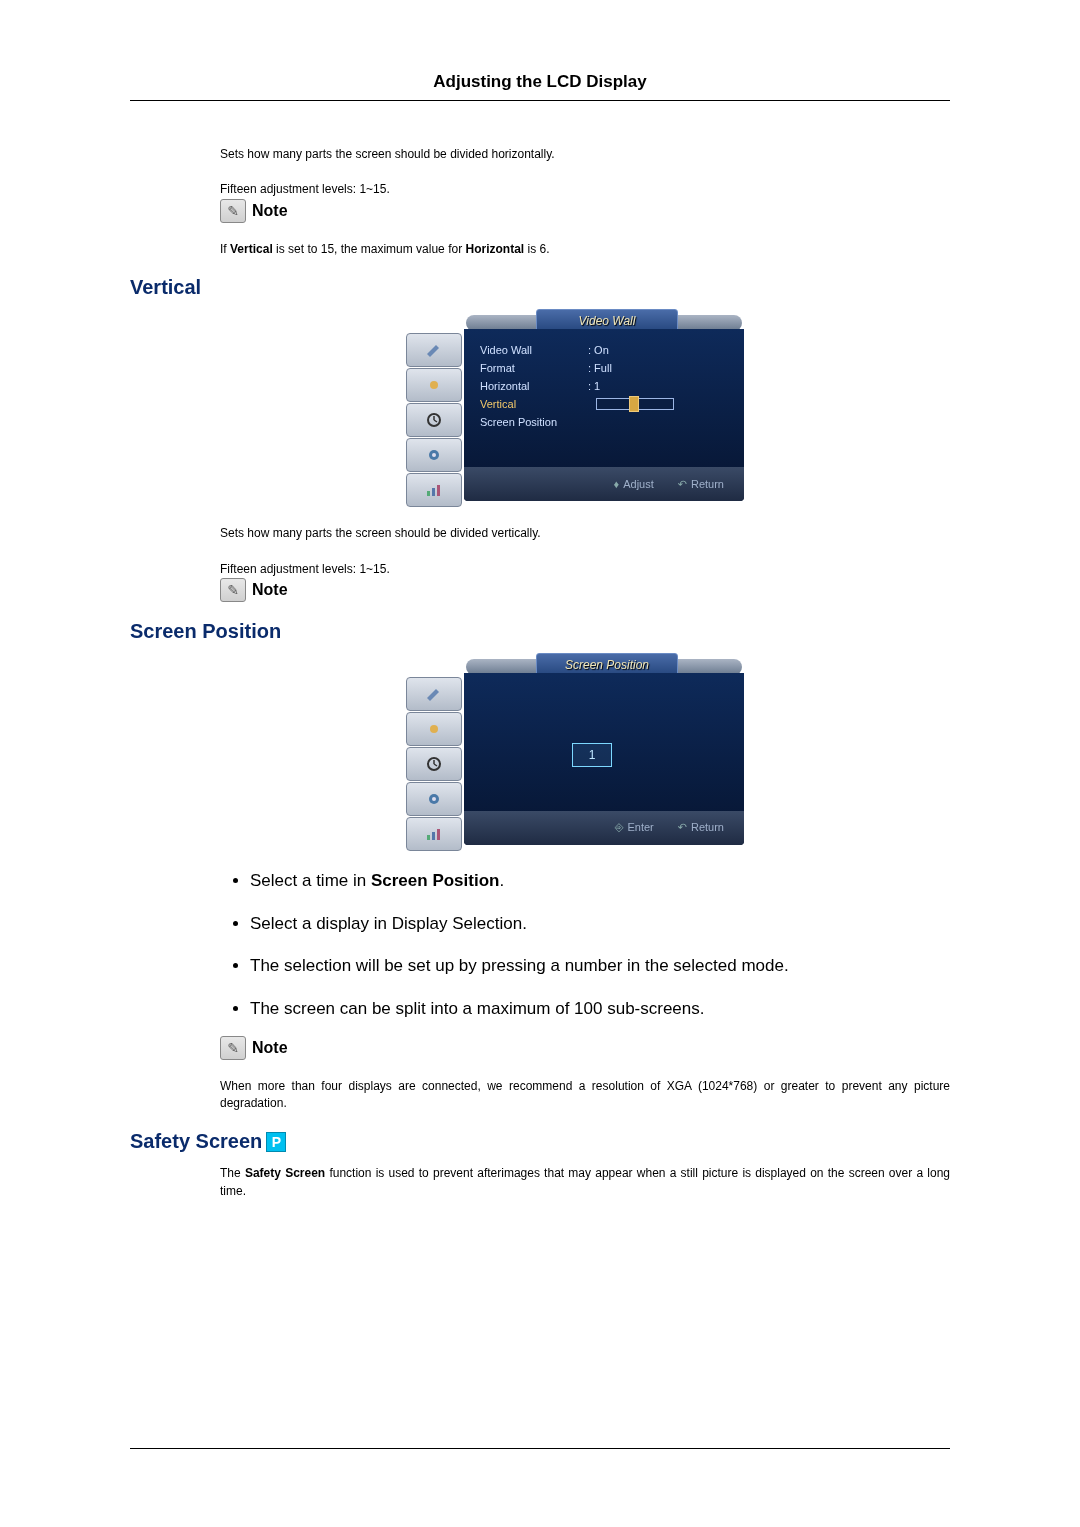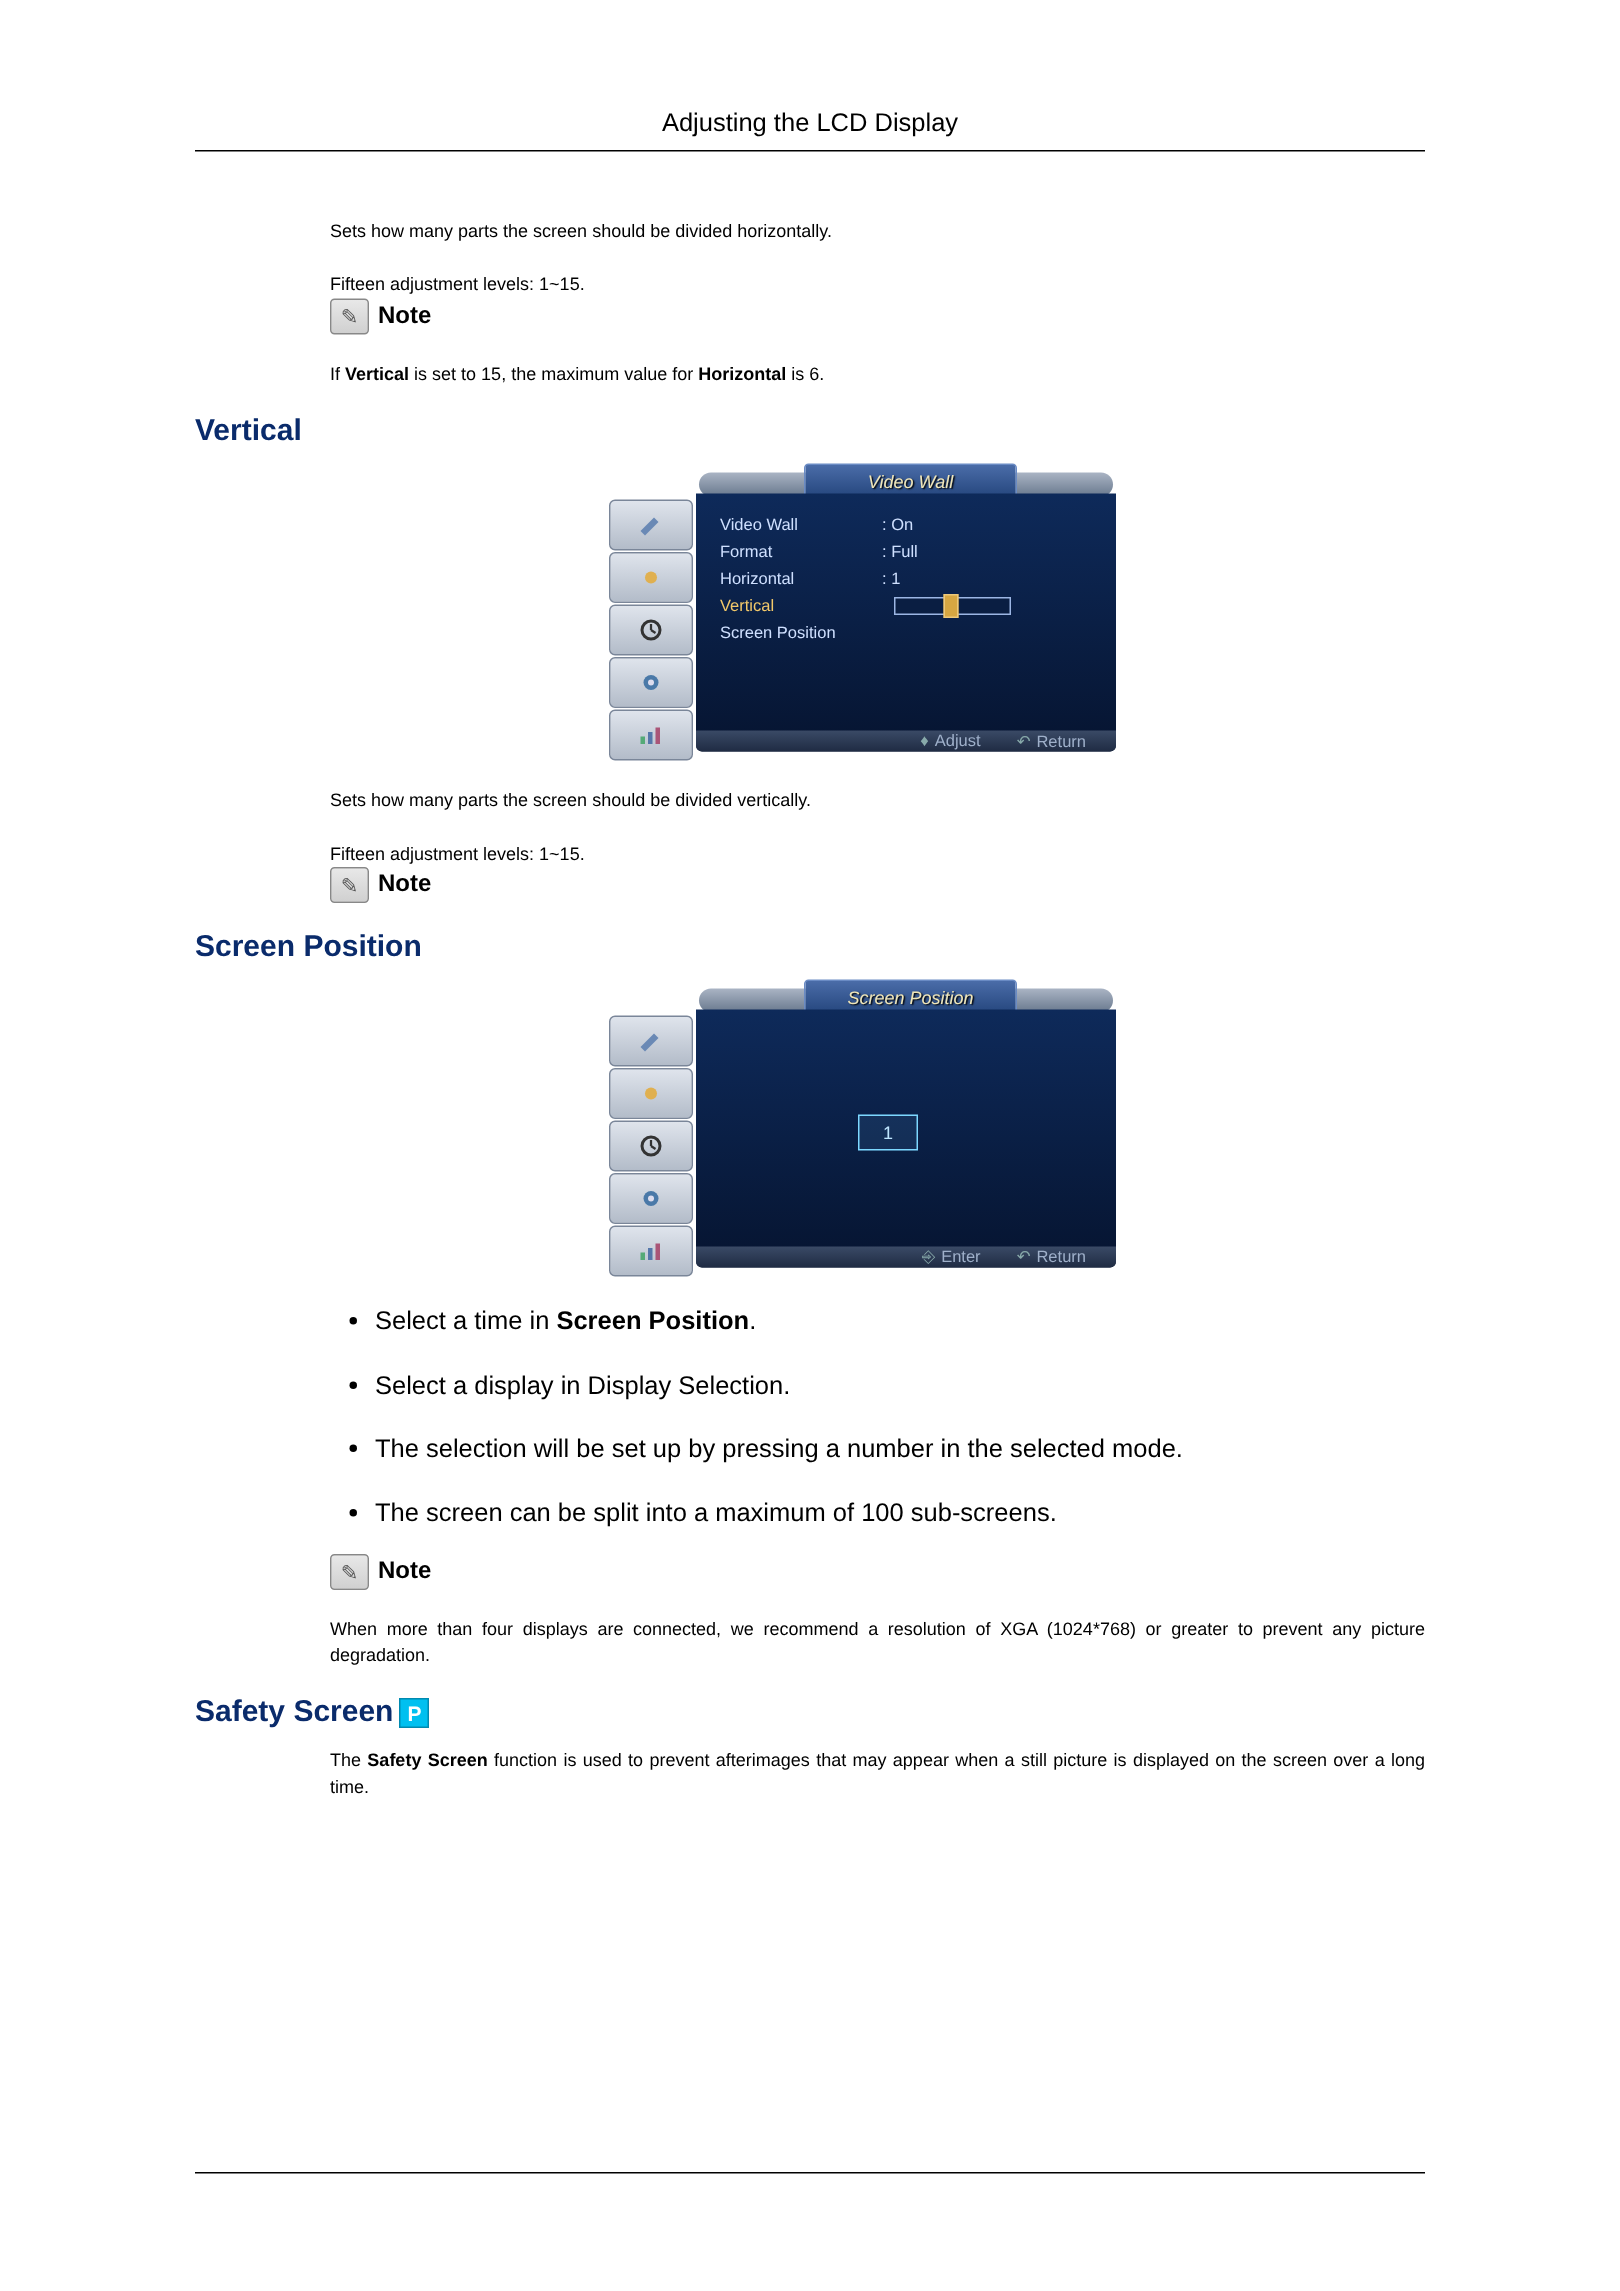--- a/index.html
+++ b/index.html
@@ -17,20 +17,21 @@
     box-sizing: border-box;
     padding: 72px 130px 60px 130px;
   }
   .page-header {
     text-align: center;
     font-size: 17px;
     color: #000;
     padding-bottom: 8px;
     border-bottom: 1px solid #000;
     margin-bottom: 45px;
+    font-weight: bold;
   }
   .content-block {
     margin-left: 90px;
     margin-bottom: 18px;
   }
   .body-text {
     font-size: 12px;
     line-height: 1.45;
     margin: 0 0 18px 0;
   }
@@ -181,21 +182,21 @@
     content:"";
     position:absolute;
     left:32px; top:-3px;
     width:8px; height:14px;
     background:#d7a742;
     border:1px solid #eec97a;
   }
   .osd-hints {
     position:absolute;
     left:58px; right:0; bottom:0;
-    height:14px;
+    height:34px;
     background:linear-gradient(#3a4a66,#1f2b43);
     display:flex;
     justify-content:flex-end;
     align-items:center;
     gap:24px;
     padding-right:20px;
     font-size:11px;
     color:#9fb0ca;
     border-radius:0 0 4px 4px;
   }

